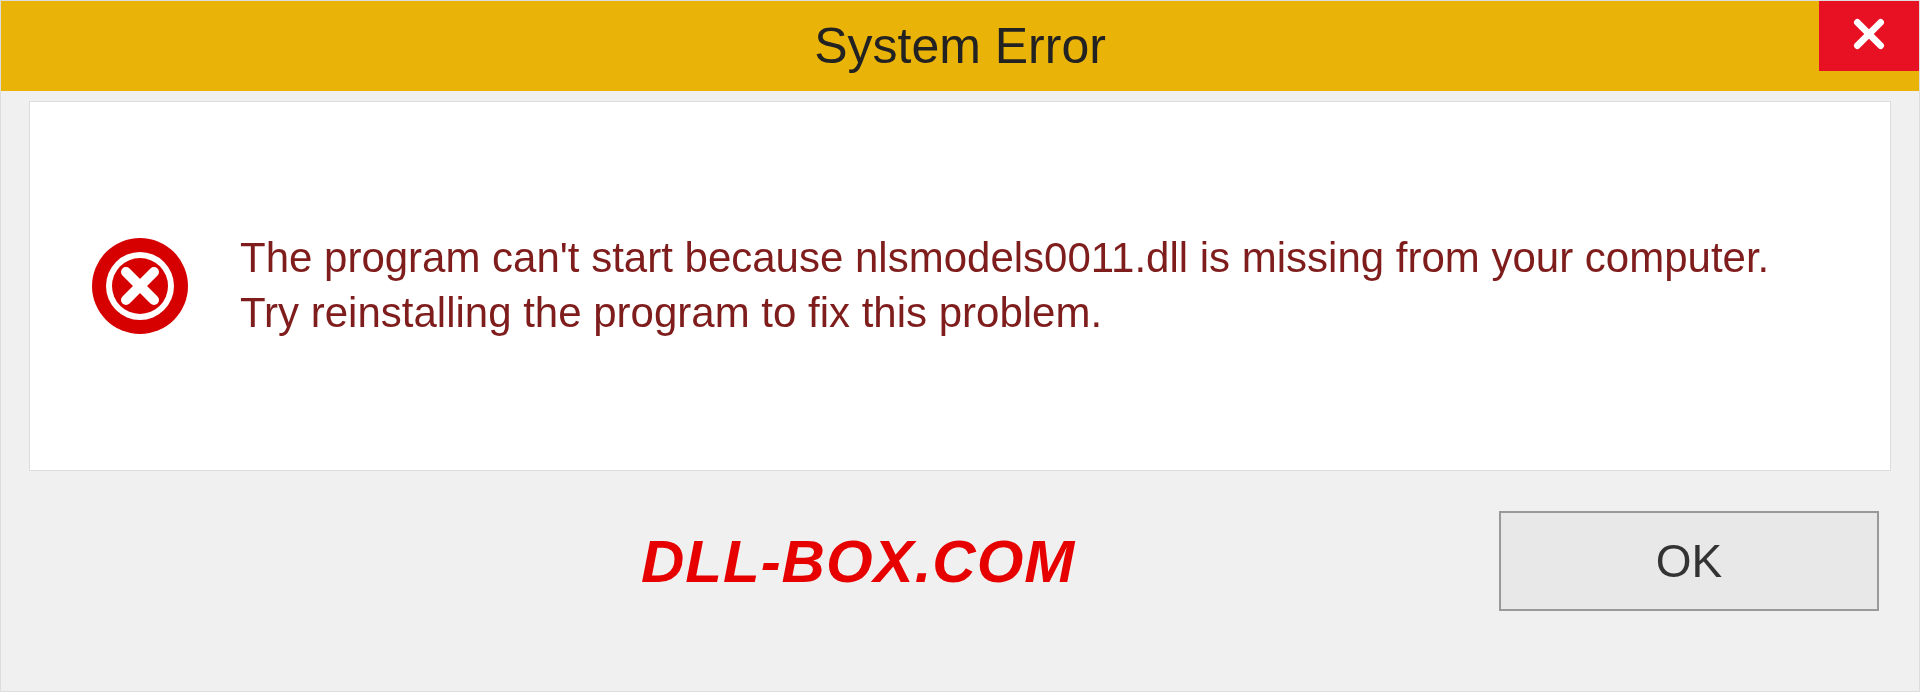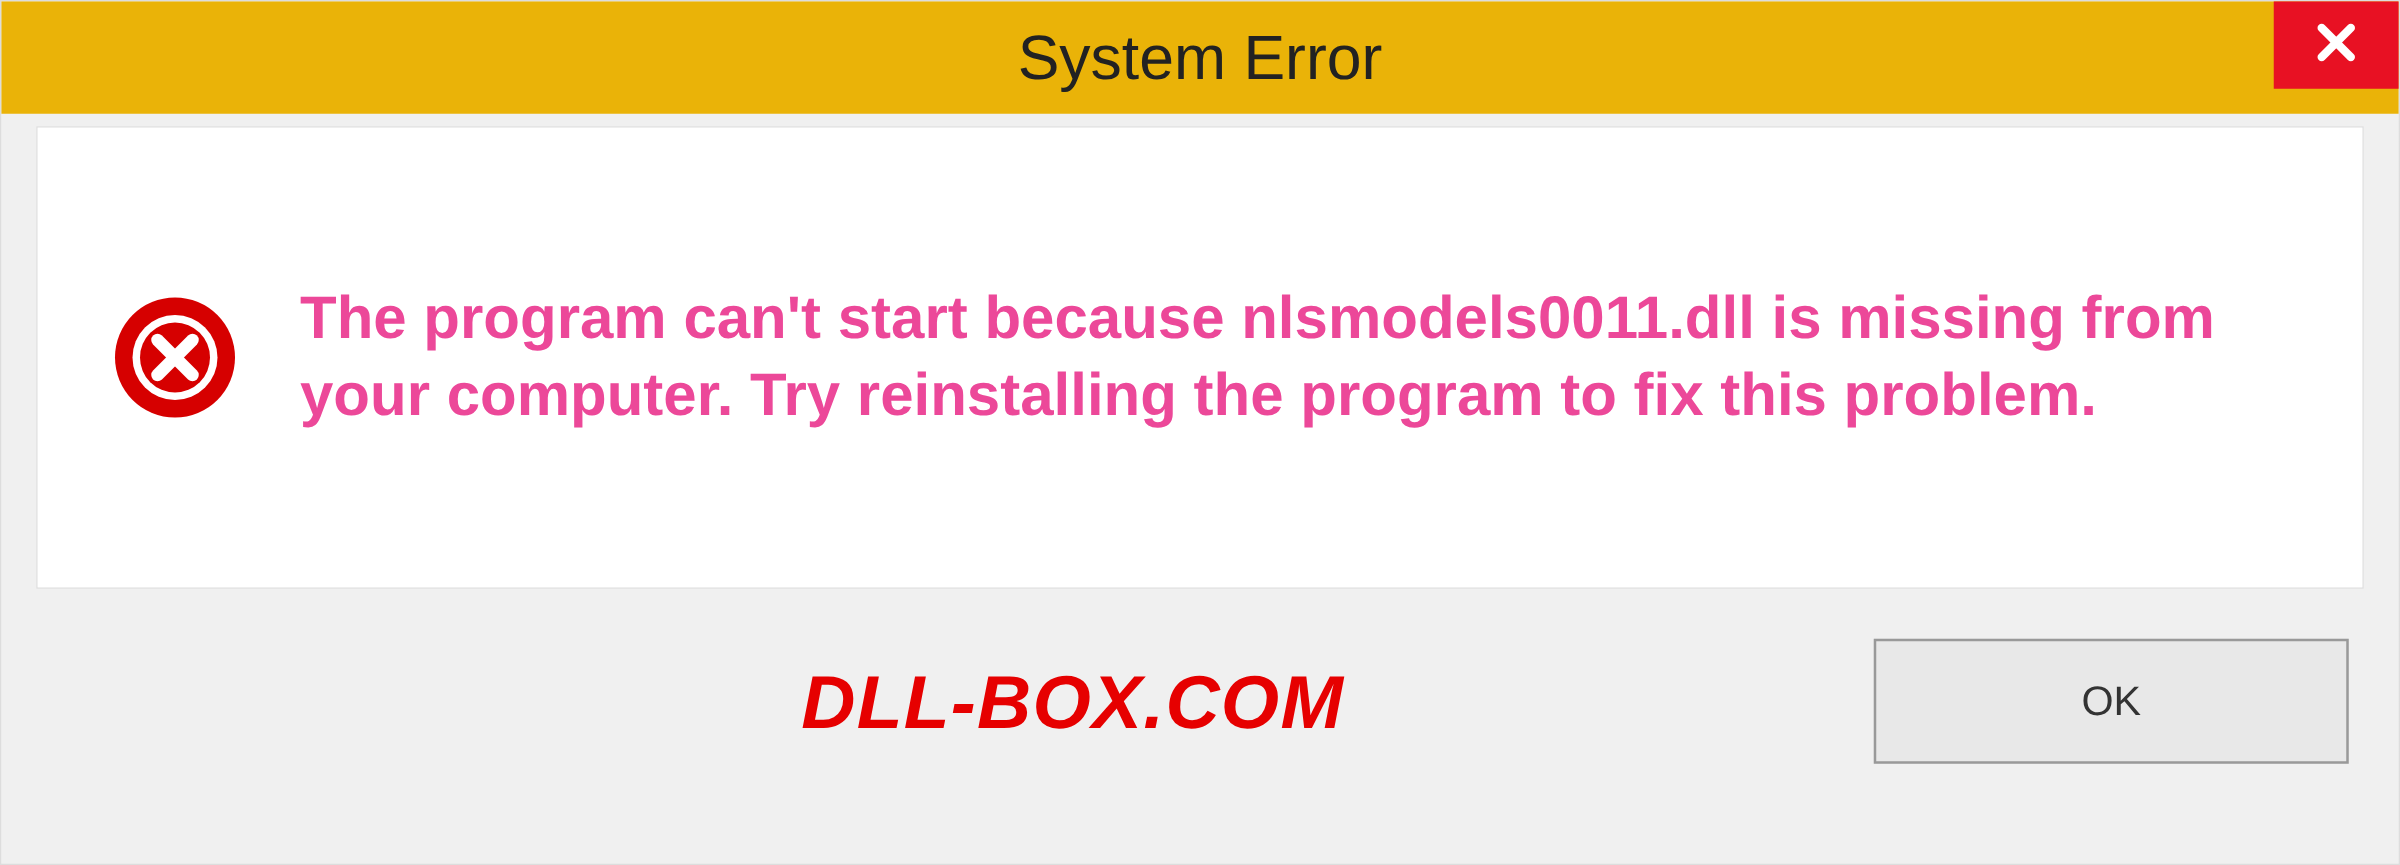--- a/index.html
+++ b/index.html
@@ -53,45 +53,45 @@
       align-items: center;
       padding: 0 60px;
     }
     .error-icon {
       flex-shrink: 0;
       width: 100px;
       height: 100px;
       margin-right: 50px;
     }
     .error-message {
-      font-size: 48px;
-      color: #ec4899;
+      font-size: 42px;
+      color: #7f1d1d;
       line-height: 1.3;
-      font-weight: 700;
+      font-weight: 400;
     }
     .footer {
       display: flex;
       align-items: center;
       justify-content: space-between;
       padding: 40px 40px 0 20px;
     }
     .watermark {
       color: #e60000;
       font-size: 60px;
       font-weight: 900;
       font-style: italic;
       letter-spacing: 1px;
       margin-left: 620px;
     }
     .ok-button {
       width: 380px;
       height: 100px;
       background: #e8e8e8;
       border: 2px solid #999;
-      font-size: 33px;
+      font-size: 46px;
       color: #333;
       cursor: pointer;
       display: flex;
       align-items: center;
       justify-content: center;
       font-family: "Segoe UI", Tahoma, Arial, sans-serif;
     }
   </style>
 </head>
 <body>

